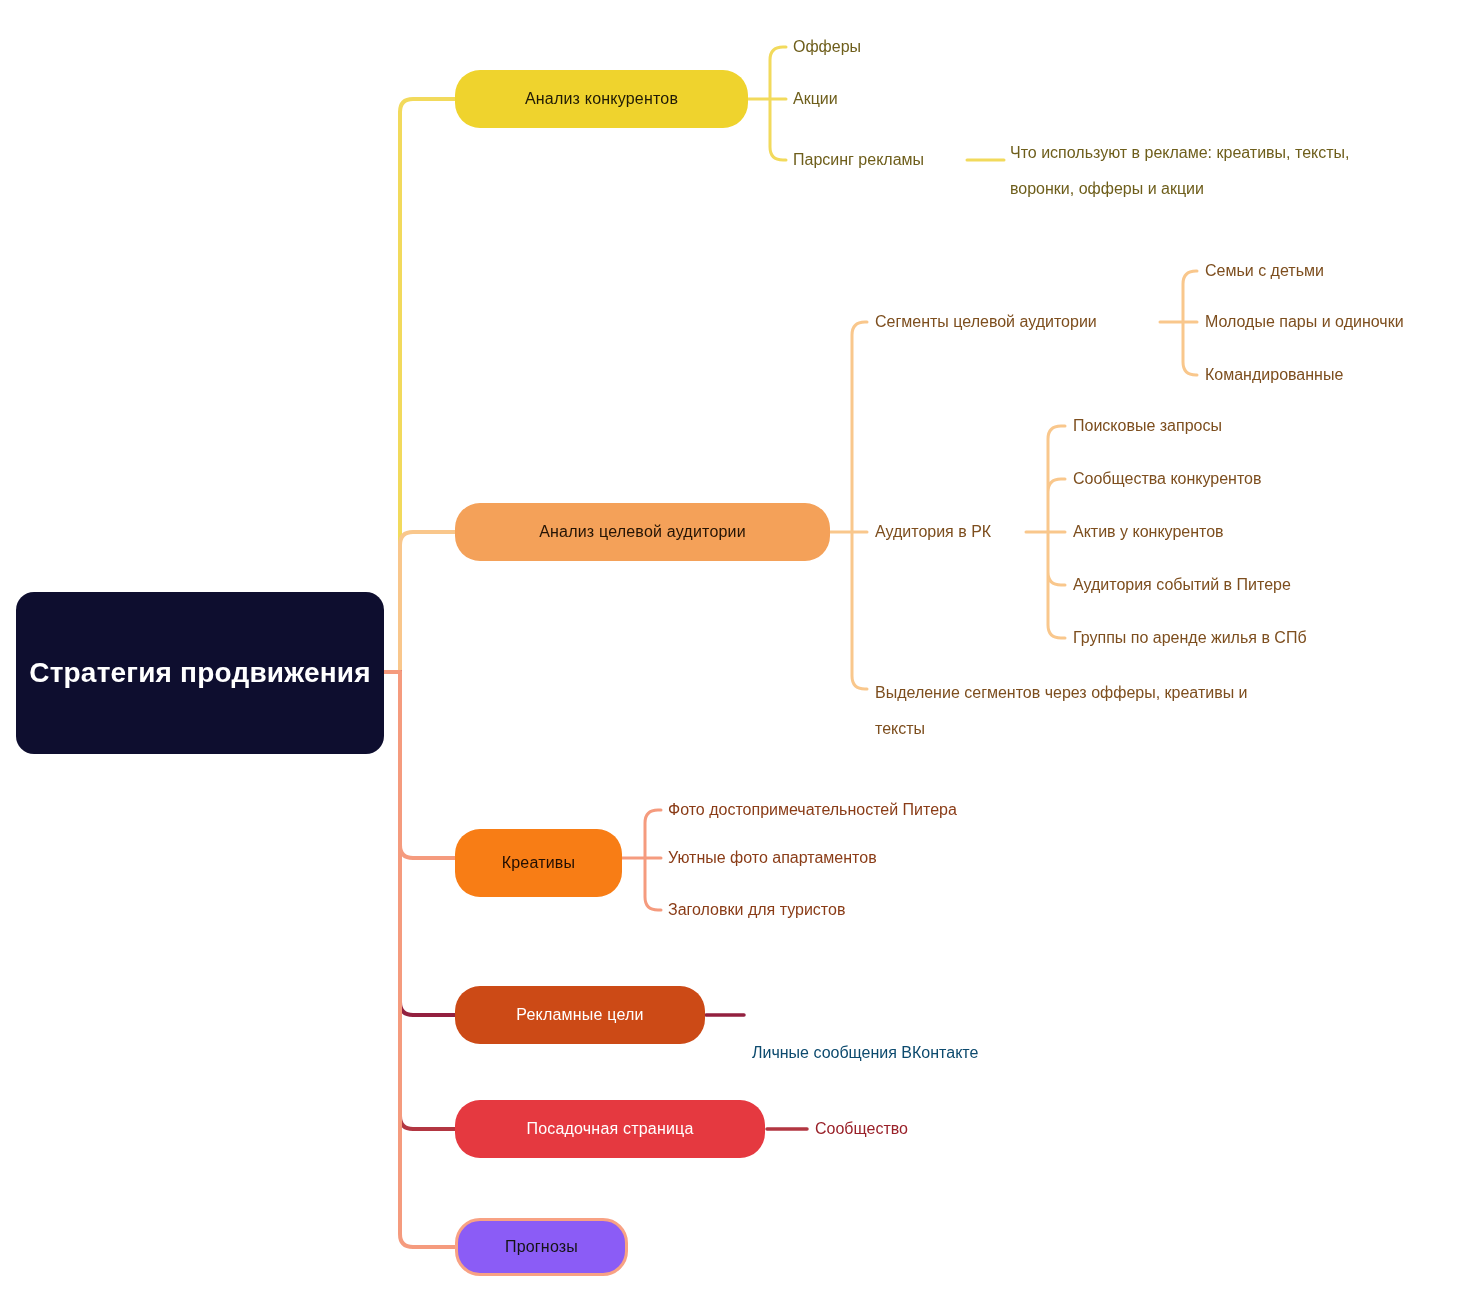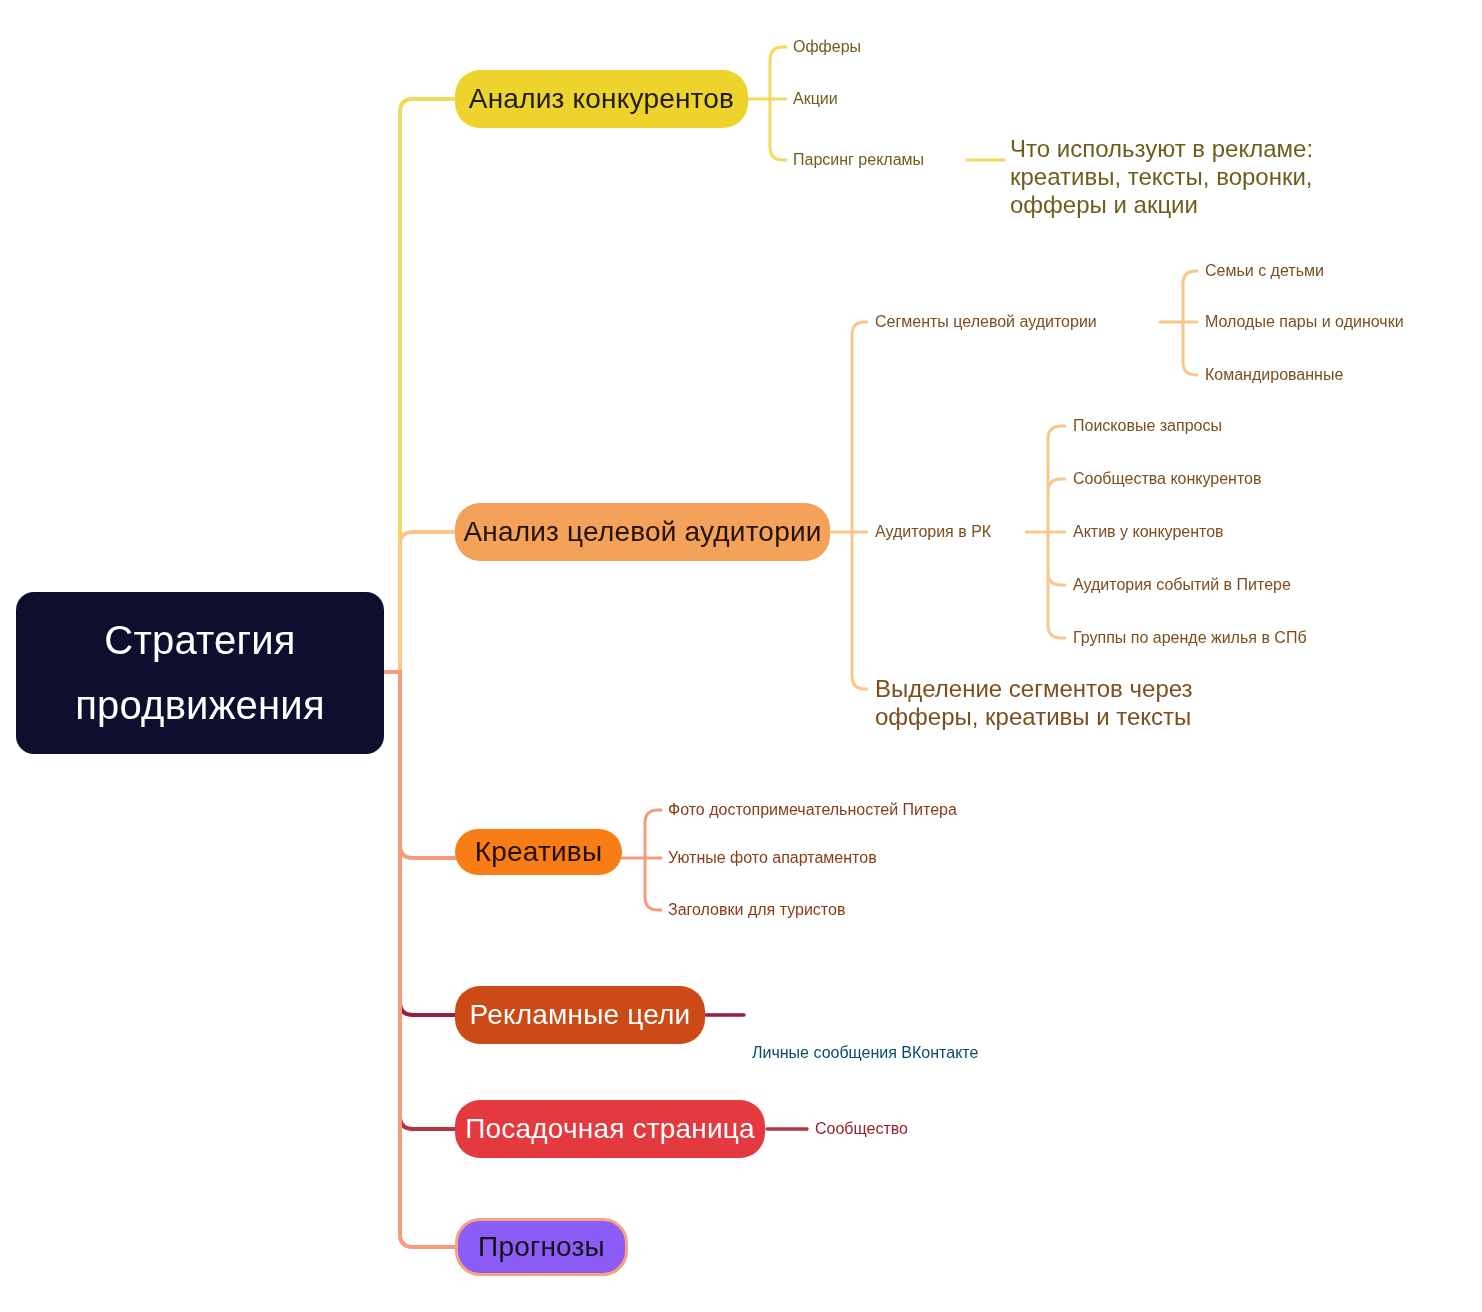--- a/index.html
+++ b/index.html
@@ -8,43 +8,43 @@
     width:1482px;height:1312px;
     font-family:"Liberation Sans","DejaVu Sans",sans-serif;
     background:#ffffff;
     overflow:hidden;
   }
   svg.wires{position:absolute;left:0;top:0;}
   .topic{
     position:absolute;
     display:flex;align-items:center;justify-content:center;
     border-radius:25px;
-    font-size:28px;font-weight:500;
+    font-size:16px;font-weight:500;
     letter-spacing:.2px;
     box-sizing:border-box;
     white-space:nowrap;
   }
   .root{
     border-radius:18px;
-    font-size:40px;font-weight:400;
+    font-size:28px;font-weight:700;
     line-height:1.62;
     text-align:center;
     white-space:normal;
     padding:0 8px;
   }
   .leaf{
     position:absolute;
     transform:translateY(-50%);
     white-space:nowrap;
     font-size:16px;
   }
   .leaf-block{
     position:absolute;
-    font-size:24px;
-    line-height:28px;
+    font-size:16px;
+    line-height:36px;
   }
   .c-b1{color:#6e5e1b;}
   .c-b2{color:#7d4e1e;}
   .c-b3{color:#8a3c17;}
   .c-b4{color:#0c4a6e;margin-top:38px;}
   .c-b5{color:#992028;}
 </style>
 </head>
 <body>
 
@@ -70,21 +70,21 @@
 
     <path stroke="#93203f" stroke-width="3.5" d="M 706 1015 L 744 1015"></path>
 
     <path stroke="#b23641" stroke-width="3.5" d="M 767 1129 L 807 1129"></path>
   </svg>
 
   <div class="topic root" style="left:16px;top:592px;width:368px;height:162px;background:#0e0e2f;color:#ffffff;">Стратегия продвижения</div>
 
   <div class="topic" style="left:455px;top:70px;width:293px;height:58px;background:#efd32d;color:#201b06;">Анализ конкурентов</div>
   <div class="topic" style="left:455px;top:503px;width:375px;height:58px;background:#f4a159;color:#241405;">Анализ целевой аудитории</div>
-  <div class="topic" style="left:455px;top:829px;width:167px;height:46px;background:#f87d15;color:#230f02;">Креативы</div>
+  <div class="topic" style="left:455px;top:829px;width:167px;height:68px;background:#f87d15;color:#230f02;">Креативы</div>
   <div class="topic" style="left:455px;top:986px;width:250px;height:58px;background:#cc4a16;color:#ffffff;">Рекламные цели</div>
   <div class="topic" style="left:455px;top:1100px;width:310px;height:58px;background:#e53940;color:#ffffff;">Посадочная страница</div>
   <div class="topic" style="left:455px;top:1218px;width:173px;height:58px;background:#8b5cf6;border:3px solid #f8a284;color:#141414;">Прогнозы</div>
 
   <div class="leaf c-b1" style="left:793px;top:47px;">Офферы</div>
   <div class="leaf c-b1" style="left:793px;top:99px;">Акции</div>
   <div class="leaf c-b1" style="left:793px;top:160px;">Парсинг рекламы</div>
   <div class="leaf-block c-b1" style="left:1010px;top:135px;width:385px;">Что используют в рекламе: креативы, тексты, воронки, офферы и акции</div>
 
   <div class="leaf c-b2" style="left:875px;top:322px;">Сегменты целевой аудитории</div>

